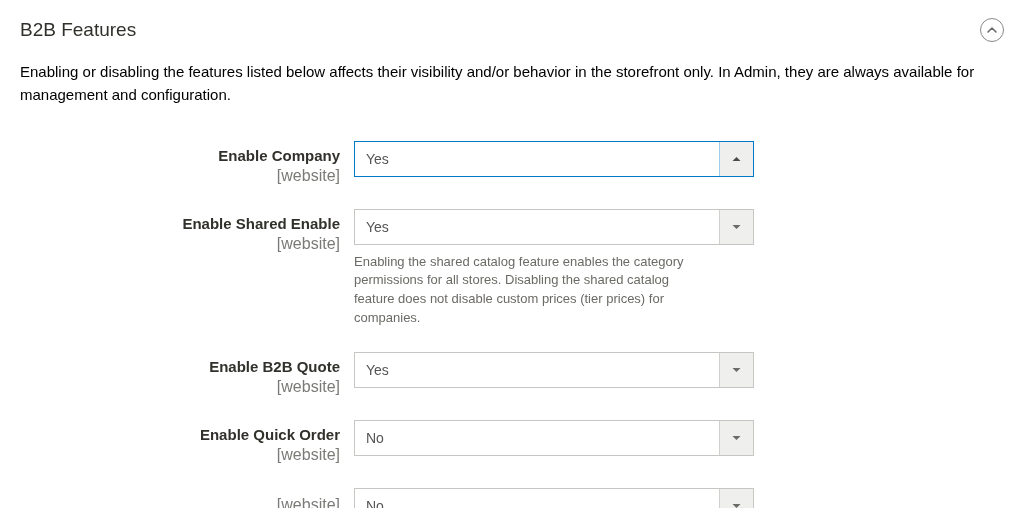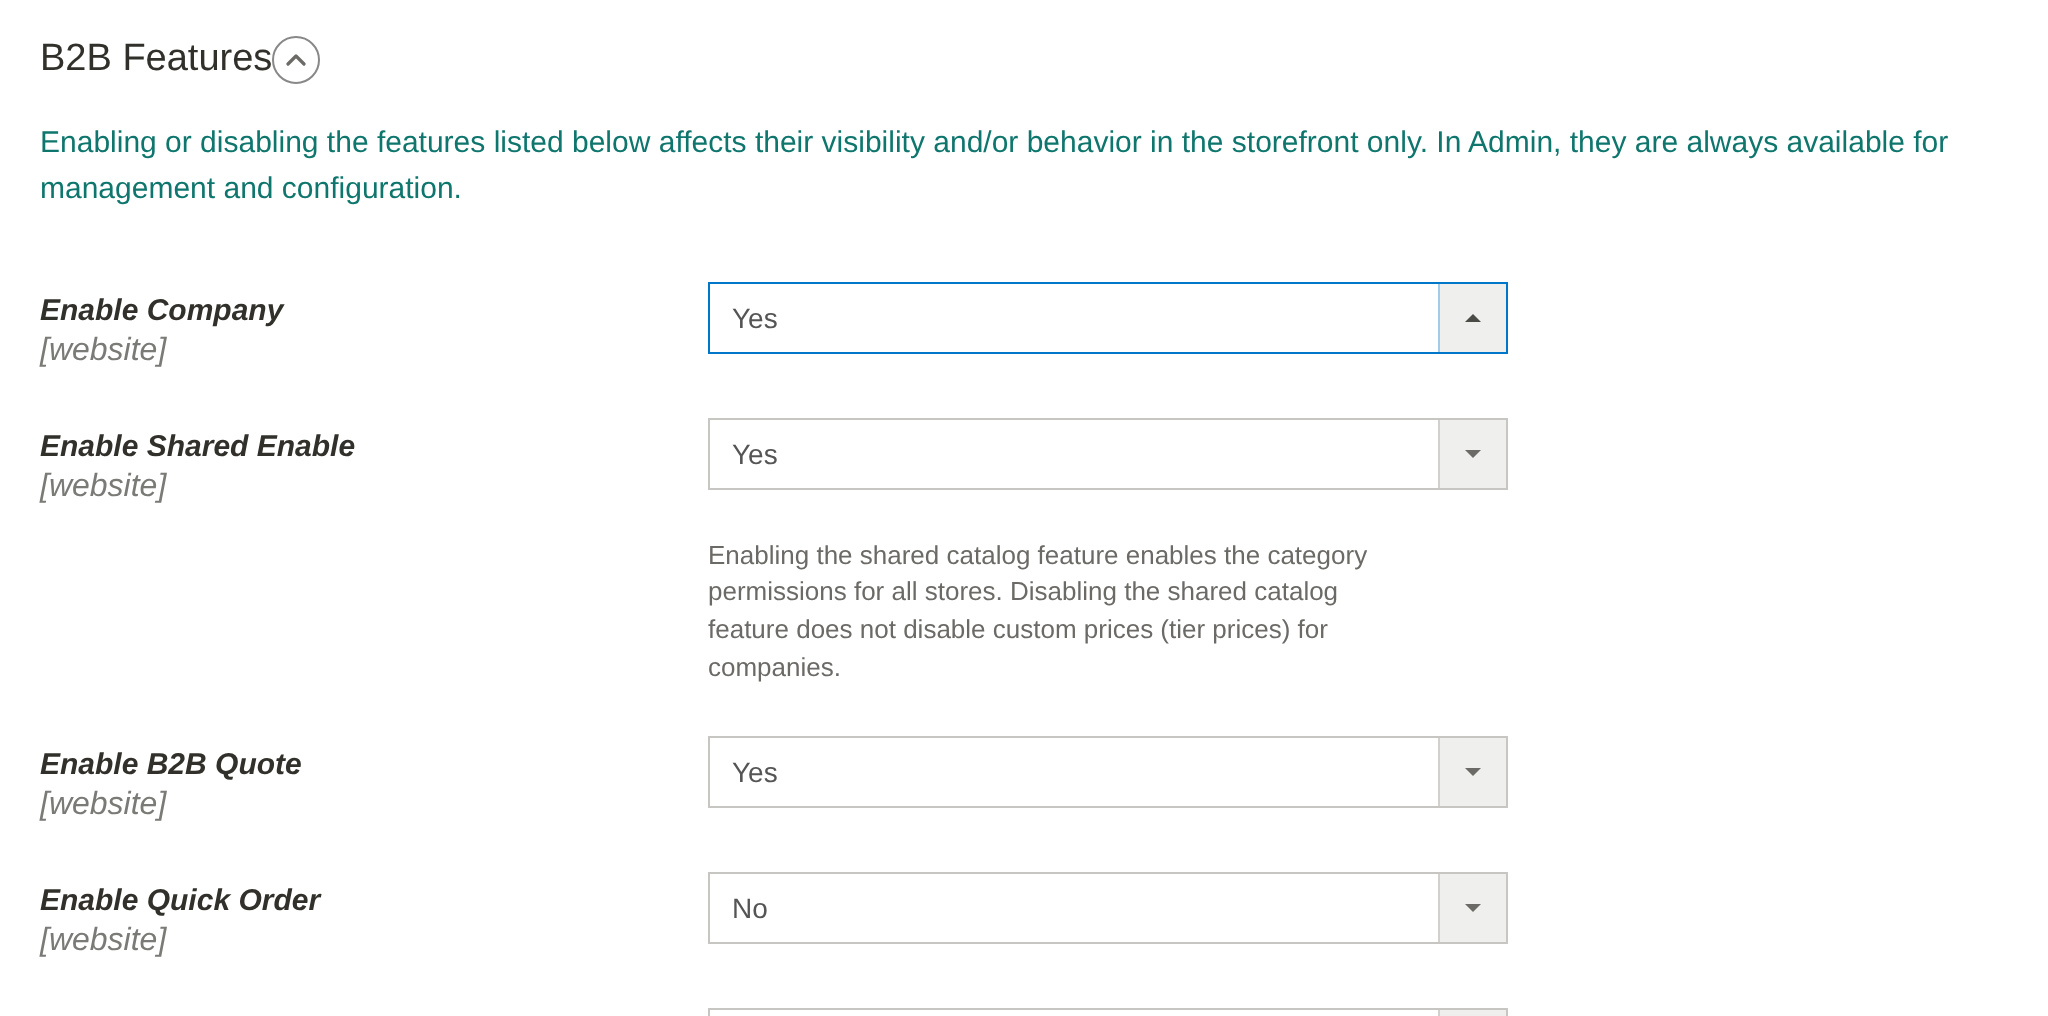--- a/index.html
+++ b/index.html
@@ -7,21 +7,21 @@
     margin: 0;
     padding: 18px 20px;
     font-family: "Helvetica Neue", Helvetica, Arial, sans-serif;
     color: #333;
     background: #fff;
     width: 1024px;
   }
   .section-header {
     display: flex;
     align-items: center;
-    justify-content: flex-start;
+    justify-content: space-between;
     margin-bottom: 18px;
   }
   .section-title {
     font-size: 19px;
     font-weight: 400;
     color: #31302b;
     margin: 0;
   }
   .collapse-btn {
     width: 24px;
@@ -31,35 +31,34 @@
     display: flex;
     align-items: center;
     justify-content: center;
     cursor: pointer;
     background: #fff;
   }
   .collapse-btn svg { display: block; }
   .section-desc {
     font-size: 15px;
     line-height: 1.55;
-    color: #0f766e;
+    color: #000000;
     margin-bottom: 34px;
     max-width: 990px;
   }
   .field-row {
     display: flex;
     align-items: flex-start;
     margin-bottom: 24px;
   }
   .field-label-col {
     width: 334px;
-    text-align: left;
+    text-align: right;
     padding-right: 14px;
     padding-top: 6px;
-    font-style: italic;
   }
   .field-label {
     font-size: 15px;
     color: #31302b;
     font-weight: 600;
     display: block;
     line-height: 1.2;
   }
   .field-scope {
     font-size: 16px;
@@ -101,21 +100,21 @@
     align-items: center;
     justify-content: center;
   }
   .select.active .select-arrow {
     border-left: 1px solid #a0ccea;
   }
   .field-help {
     font-size: 13px;
     color: #6b6a66;
     line-height: 1.45;
-    margin-top: 24px;
+    margin-top: 8px;
     max-width: 390px;
   }
 </style>
 </head>
 <body>
 
 <div class="section-header">
   <h2 class="section-title">B2B Features</h2>
   <div class="collapse-btn">
     <svg width="10" height="6" viewBox="0 0 10 6">

